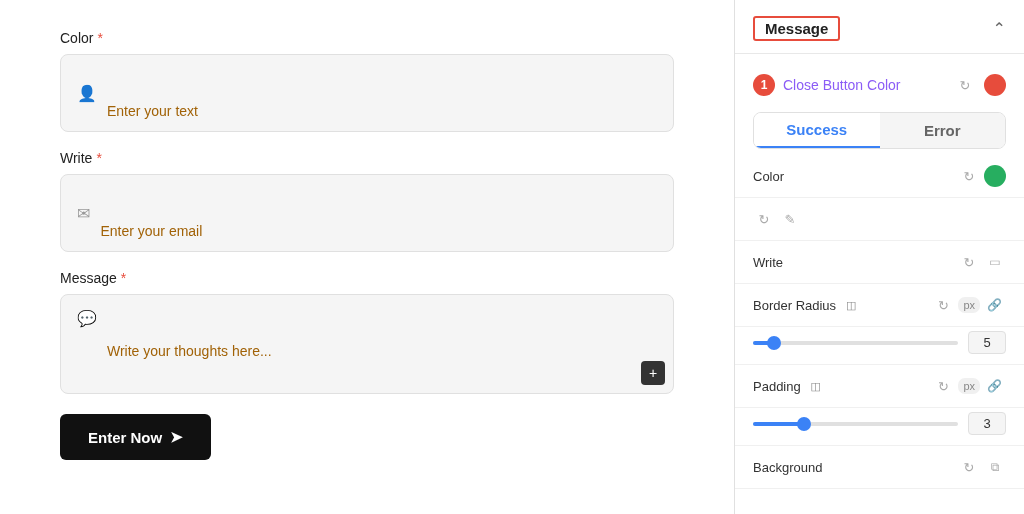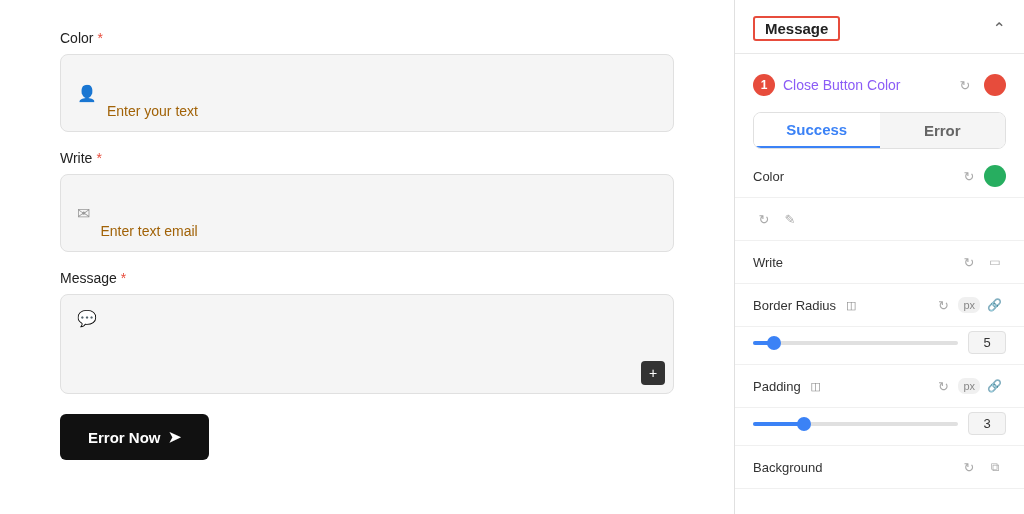--- a/index.html
+++ b/index.html
@@ -323,37 +323,38 @@
     </div>
   </div>
 
   <div class="form-group">
     <div class="form-label">
       <span>Write</span>
       <span class="required-star">*</span>
     </div>
     <div class="form-input-wrapper">
       <span class="input-icon">✉</span>
-      <span class="form-input-placeholder">Enter text email</span>
+      <span class="form-input-placeholder">Enter your email</span>
     </div>
   </div>
 
   <div class="form-group">
     <div class="form-label">
       <span>Message</span>
       <span class="required-star">*</span>
     </div>
     <div class="form-input-wrapper textarea-wrapper">
       <span class="input-icon" style="margin-top:2px;">💬</span>
+      <span class="form-input-placeholder">Write your thoughts here...</span>
       <div class="textarea-expand">+</div>
     </div>
   </div>
 
   <button class="submit-btn">
-    <span>Error Now</span>
+    <span>Enter Now</span>
     <span>➤</span>
   </button>
 </div>
 
 <div class="settings-panel">
 
   <div class="settings-header">
     <span class="settings-title">Message</span>
     <span class="collapse-btn">⌃</span>
   </div>

